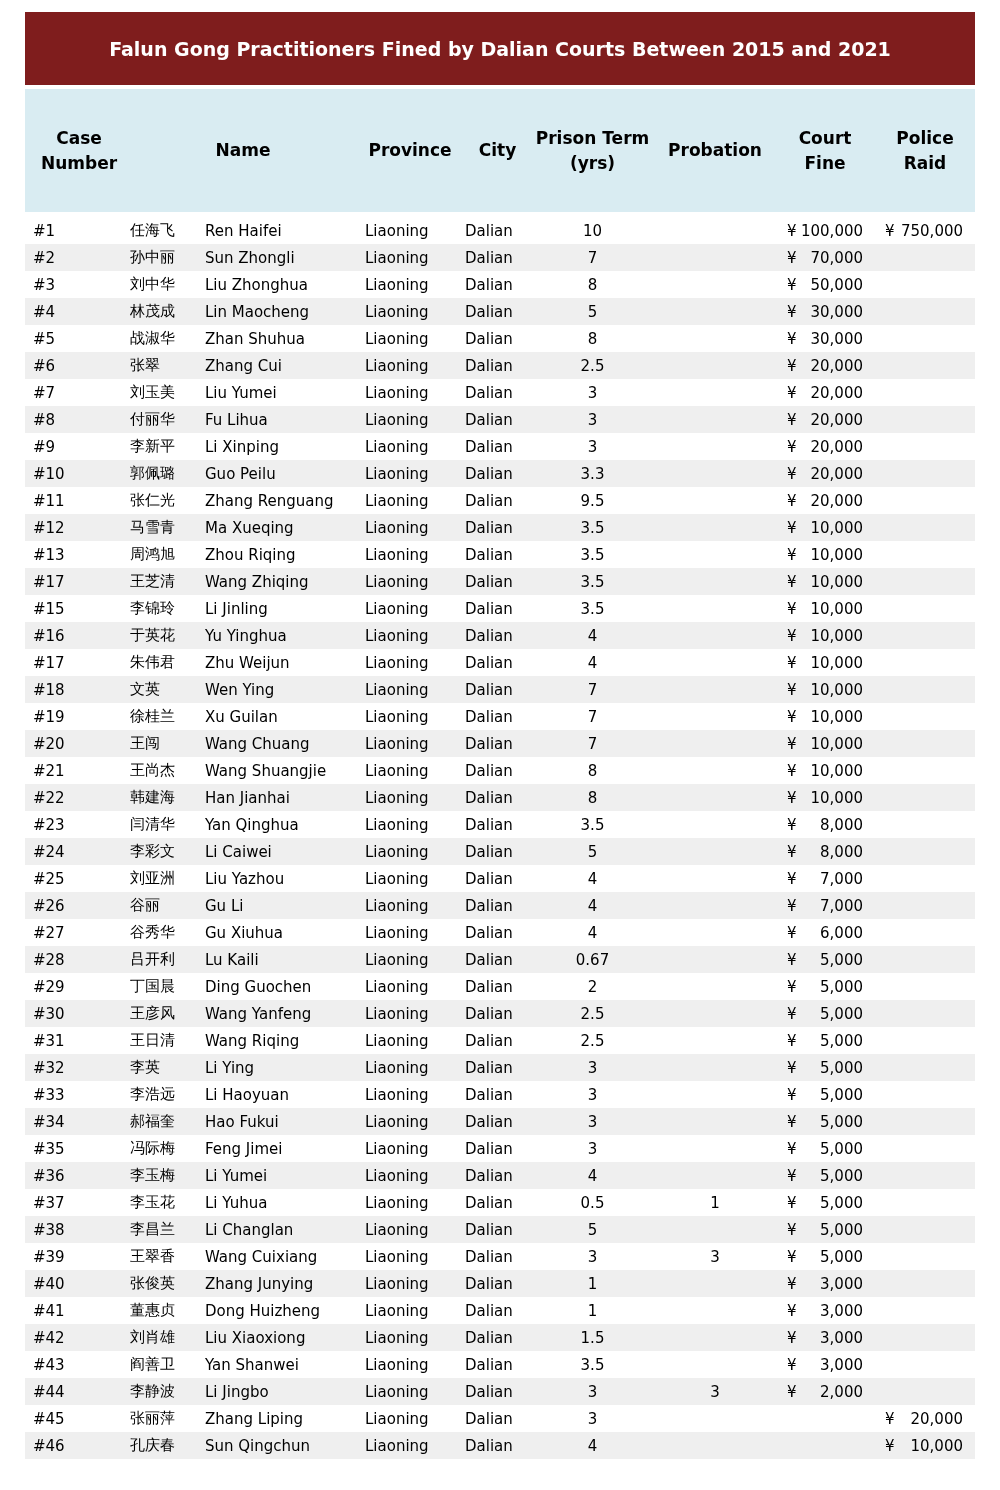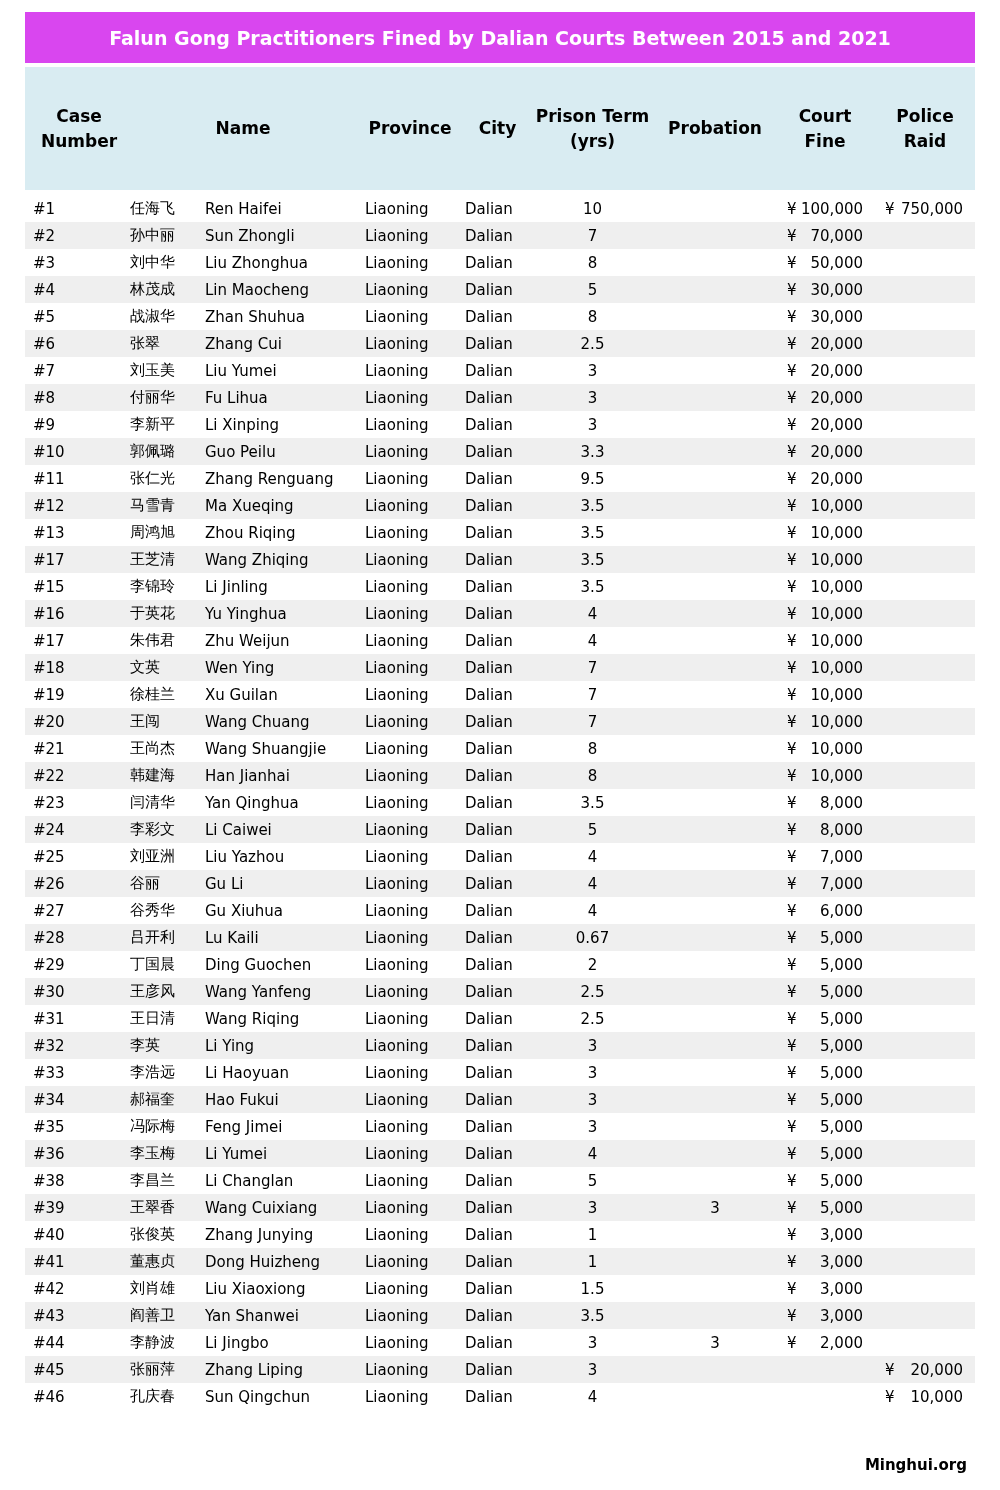--- a/index.html
+++ b/index.html
@@ -9,22 +9,22 @@
     width: 1000px;
     min-height: 1490px;
     font-family: "DejaVu Sans", "Liberation Sans", sans-serif;
     color: #000000;
   }
   .page {
     width: 950px;
     margin: 12px 25px 0 25px;
   }
   .title-bar {
-    background: #d946ef;
-    height: 51px;
+    background: #7f1d1d;
+    height: 73px;
     display: flex;
     align-items: center;
     justify-content: center;
     color: #ffffff;
     font-weight: bold;
     font-size: 19px;
     margin-bottom: 4px;
   }
   table {
     width: 950px;
@@ -856,20 +856,41 @@
       </div>
     </td>
     <td class="col-raid">
       <div class="money">
         <span class="yen"></span>
               <span class="amt"></span>
       </div>
     </td>
   </tr>
         <tr class="data-row">
+    <td class="col-case">#37</td>
+    <td class="col-cn">李玉花</td>
+    <td class="col-en">Li Yuhua</td>
+    <td class="col-province">Liaoning</td>
+    <td class="col-city">Dalian</td>
+    <td class="col-term">0.5</td>
+    <td class="col-prob">1</td>
+    <td class="col-fine">
+      <div class="money">
+        <span class="yen">¥</span>
+              <span class="amt">5,000</span>
+      </div>
+    </td>
+    <td class="col-raid">
+      <div class="money">
+        <span class="yen"></span>
+              <span class="amt"></span>
+      </div>
+    </td>
+  </tr>
+        <tr class="data-row">
     <td class="col-case">#38</td>
     <td class="col-cn">李昌兰</td>
     <td class="col-en">Li Changlan</td>
     <td class="col-province">Liaoning</td>
     <td class="col-city">Dalian</td>
     <td class="col-term">5</td>
     <td class="col-prob"></td>
     <td class="col-fine">
       <div class="money">
         <span class="yen">¥</span>

